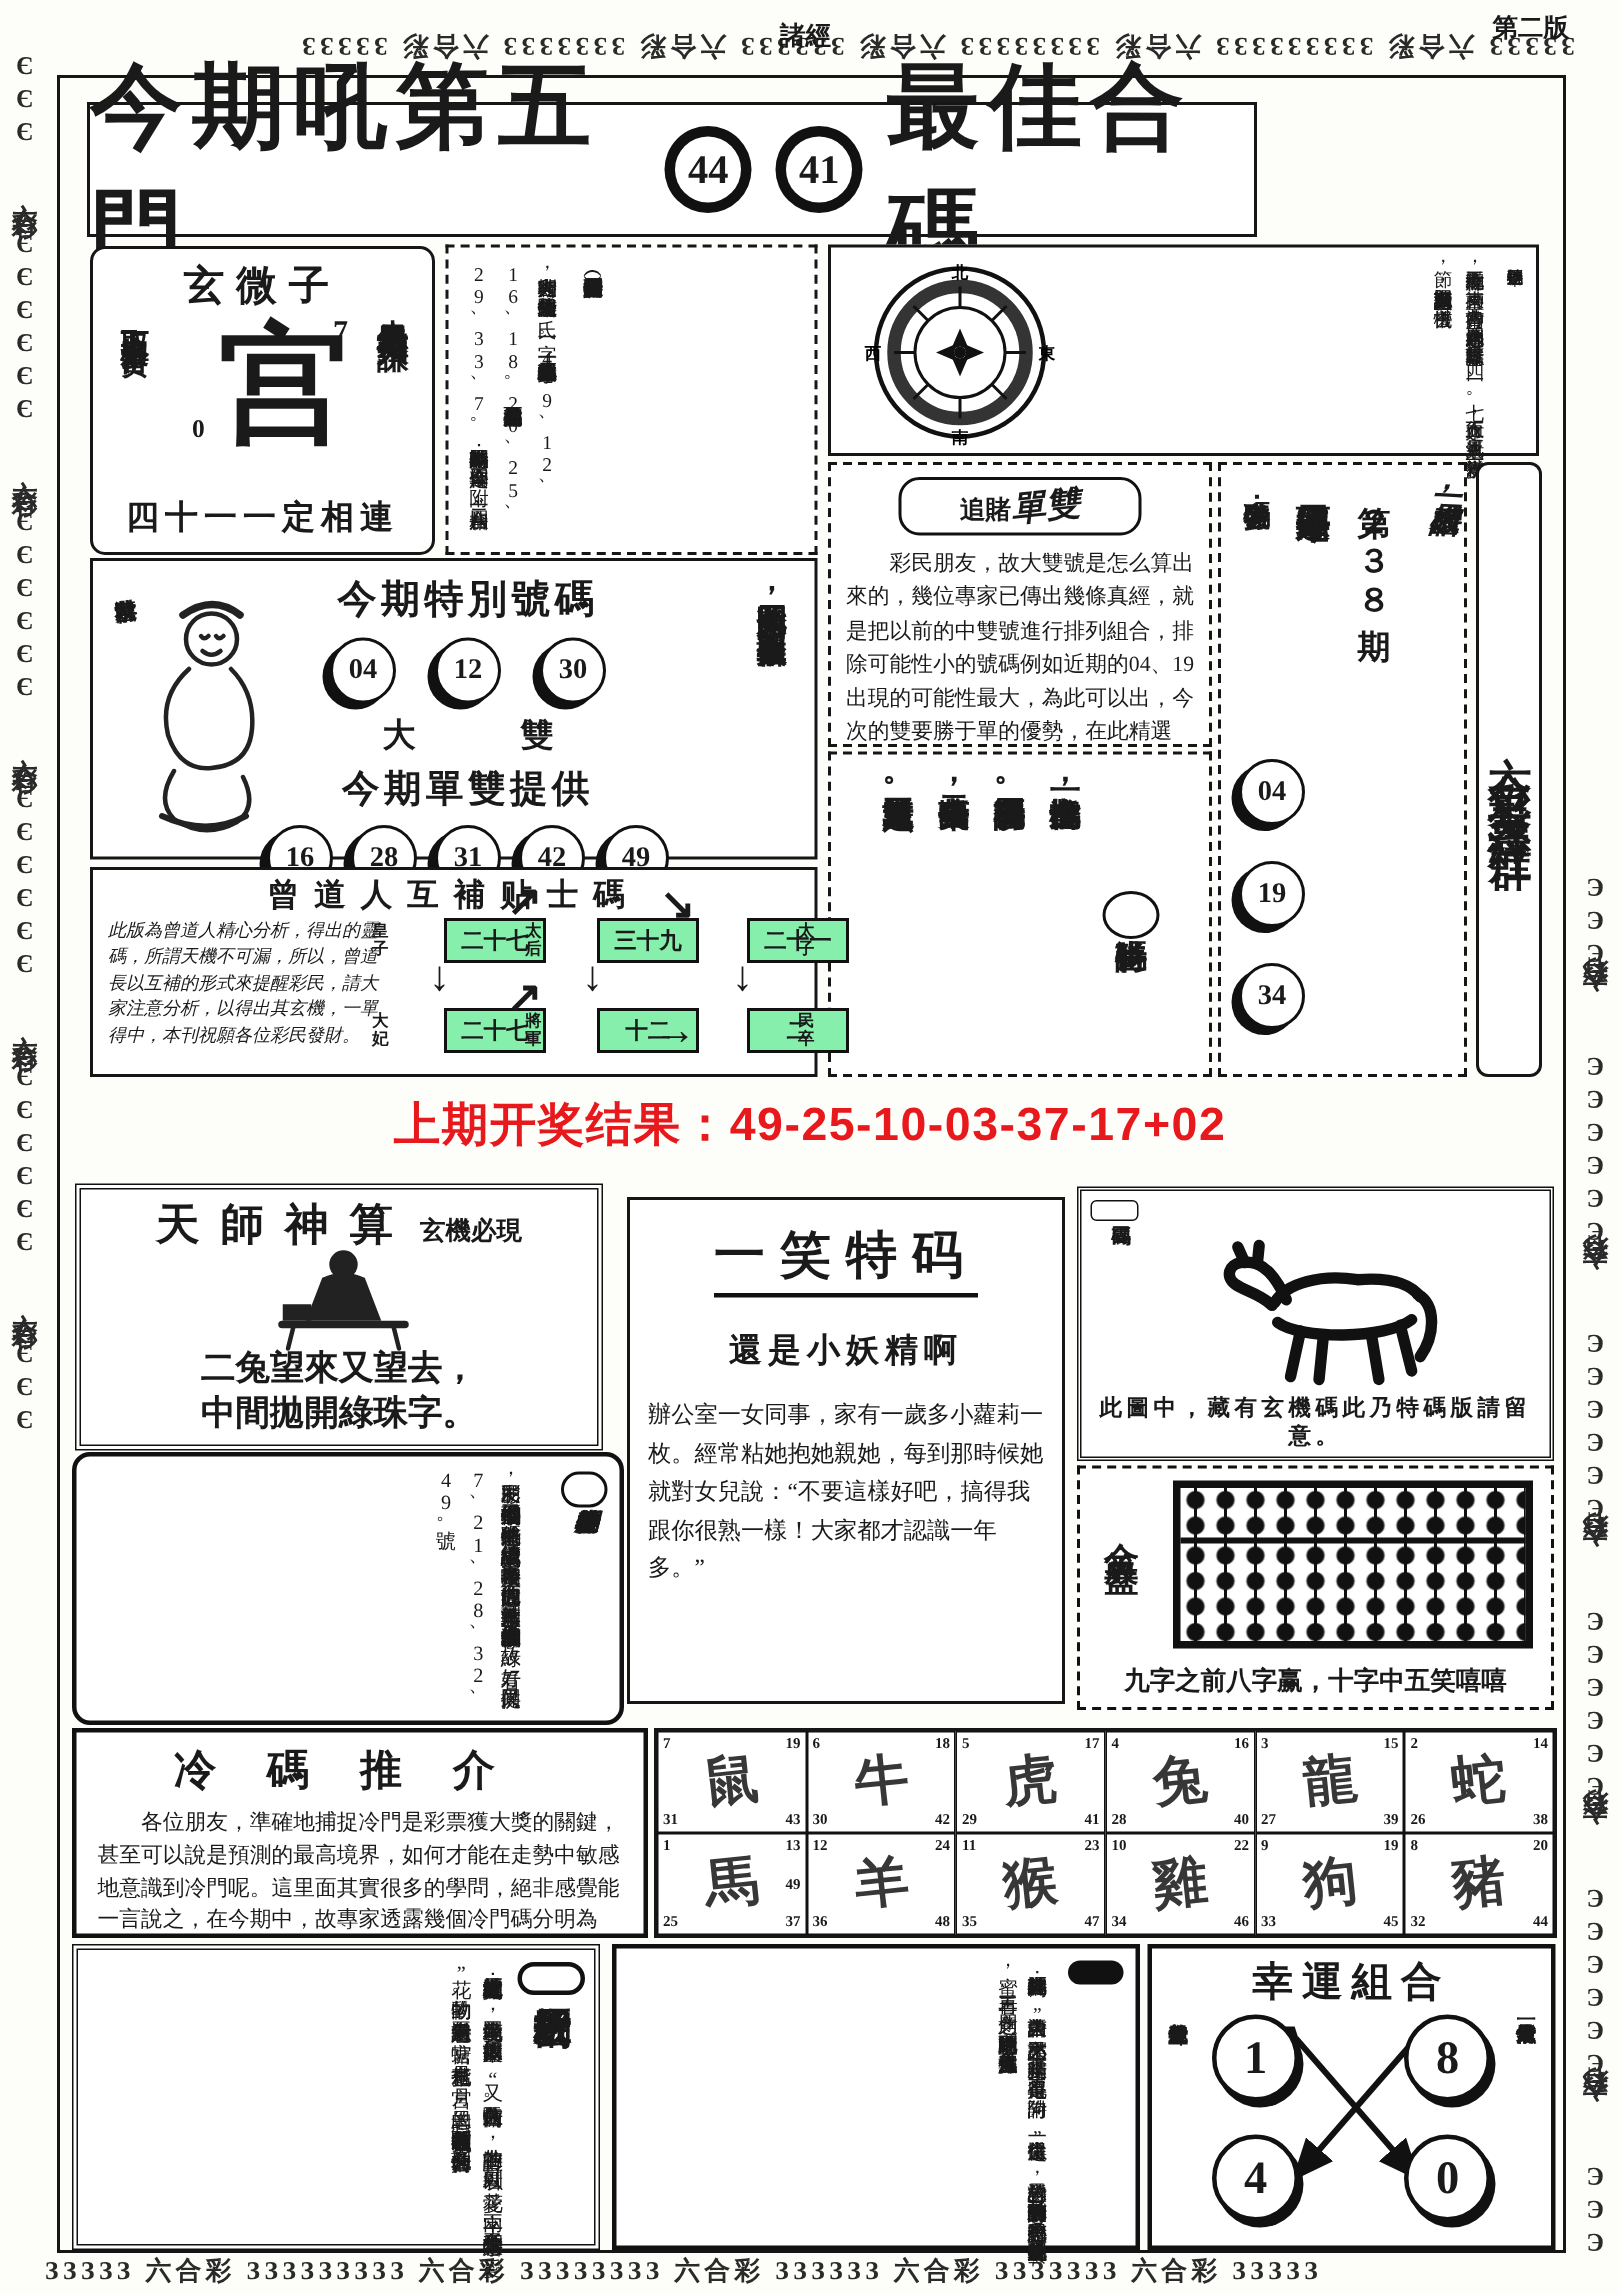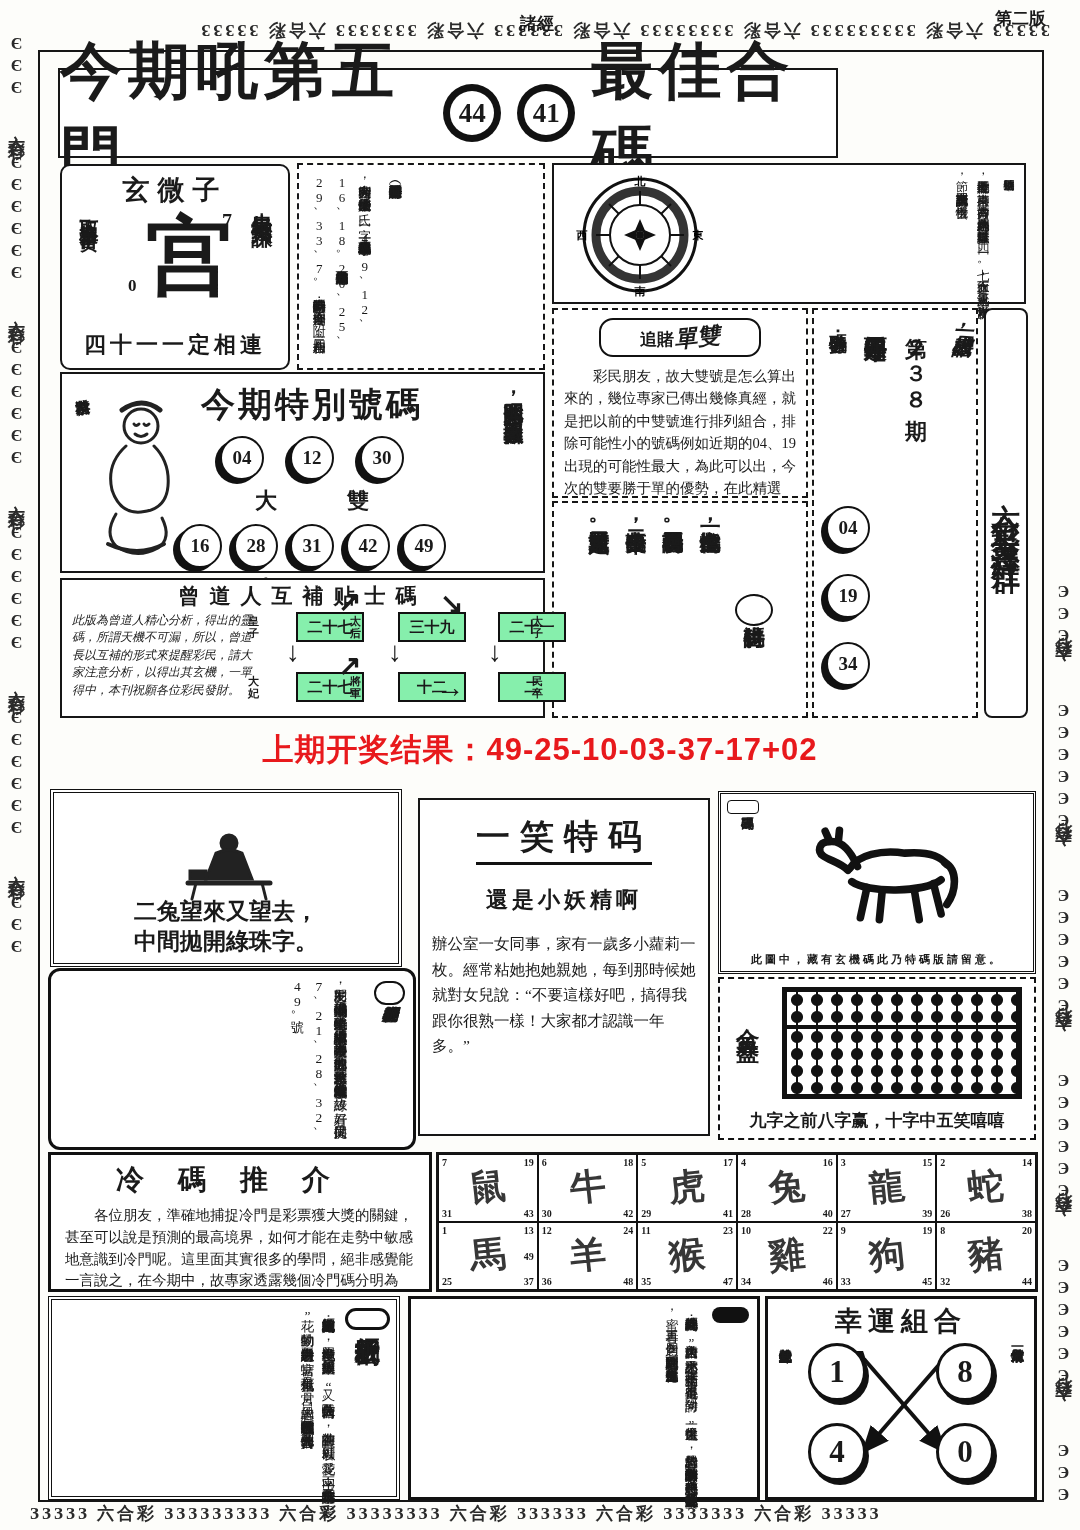--- a/index.html
+++ b/index.html
@@ -49,21 +49,21 @@
 
   
   .cmp{left:552px;top:163px;width:474px;height:141px;}
   .cmp .txt{position:absolute;right:6px;top:6px;height:128px;font-size:12.5px;line-height:1.7;}
   .cmp .txt .tt{font-size:11px;margin-left:6px;}
   .cmp svg{position:absolute;left:22px;top:6px;}
 
   
   .spc{left:60px;top:372px;width:485px;height:201px;}
   .spc .mid{position:absolute;left:120px;top:4px;width:260px;text-align:center;}
-  .spc .h{font-size:34px;font-weight:bold;letter-spacing:3px;margin-top:4px;}
+  .spc .h{font-size:26px;font-weight:bold;letter-spacing:3px;margin-top:4px;}
   .ballrow{display:flex;justify-content:center;gap:26px;margin-top:8px;}
   .ballrow.tight{gap:12px;}
   .ball{width:40px;height:40px;border:2.5px solid #111;border-radius:50%;background:#fff;
         display:flex;align-items:center;justify-content:center;font-size:19px;font-weight:bold;
         box-shadow:-5px 4px 0 0 #111;flex:none;}
   .bignote{display:flex;justify-content:center;gap:70px;font-size:22px;font-weight:bold;margin-top:6px;}
   .spc .deity{position:absolute;left:6px;top:6px;width:110px;height:188px;}
   .spc .deity .lbl{position:absolute;left:2px;top:8px;font-size:15px;font-weight:bold;transform:rotate(-8deg);}
   .spc .side{position:absolute;right:10px;top:14px;height:176px;font-size:20px;font-weight:bold;line-height:1.9;}
 
@@ -131,21 +131,21 @@
   .jk .t{text-align:center;font-size:34px;font-weight:bold;letter-spacing:10px;
         border-bottom:3px solid #111;width:fit-content;margin:4px auto 12px;padding-bottom:2px;}
   .jk .s{text-align:center;font-size:22px;font-weight:bold;letter-spacing:4px;margin-top:20px;}
   .jk .b{margin-top:16px;font-size:15.5px;line-height:1.65;}
 
   
   .hs{left:718px;top:791px;width:318px;height:183px;border:3px double #111;}
   .hs .lbl{position:absolute;left:6px;top:6px;width:26px;border:1.5px solid #111;
         border-radius:4px;padding:6px 2px;font-size:13px;font-weight:bold;}
   .hs svg{position:absolute;left:70px;top:16px;}
-  .hs .cap{position:absolute;left:0;right:0;bottom:4px;text-align:center;font-size:11px;
+  .hs .cap{position:absolute;left:0;right:0;bottom:4px;text-align:center;font-size:15px;
         font-weight:bold;letter-spacing:3px;}
 
   
   .ab{left:718px;top:977px;width:318px;height:163px;border:2px dashed #111;}
   .ab .lbl{position:absolute;left:12px;top:30px;font-size:23px;font-weight:bold;letter-spacing:6px;}
   .ab .frame{position:absolute;left:62px;top:8px;width:240px;height:112px;border:5px solid #111;
         box-sizing:border-box;background:
         repeating-linear-gradient(90deg,transparent 0 9px,#111 9px 11px,transparent 11px 20px);}
   .ab .top,.ab .bot{position:absolute;left:0;right:0;
         background-image:radial-gradient(circle at 10px 8px,#111 5.5px,transparent 6.5px);
@@ -285,20 +285,21 @@
     <div class="h">今期特別號碼</div>
     <div class="ballrow">
       <span class="ball">04</span>
       <span class="ball">12</span>
       <span class="ball">30</span>
     </div>
     <div class="bignote">
       <span>大</span>
       <span>雙</span>
     </div>
+    <div class="h" style="font-size:25px;">今期單雙提供</div>
     <div class="ballrow tight">
       <span class="ball">16</span>
       <span class="ball">28</span>
       <span class="ball">31</span>
       <span class="ball">42</span>
       <span class="ball">49</span>
     </div>
     <div class="bignote">
       <span>大</span>
       <span>單</span>
@@ -366,20 +367,24 @@
   <div class="arw" style="left:224px;top:58px;">↓</div>
   <div class="arw" style="left:326px;top:58px;">↓</div>
   <div class="arw" style="left:426px;top:58px;">↓</div>
   <div class="arw" style="left:276px;top:72px;">↗</div>
   <div class="arw" style="left:374px;top:94px;">→</div>
 </div>
 
 <div class="res">上期开奖结果：49-25-10-03-37-17+02</div>
 
 <div class="box ts">
+  <div class="tt">
+    <span class="big">天師神算</span>
+    <span class="sm">玄機必現</span>
+  </div>
   <svg width="110" height="72" viewBox="0 0 110 72">
     <g fill="none" stroke="#222" stroke-width="3" stroke-linecap="round">
       <circle cx="55" cy="12" r="8" fill="#222"></circle>
       <path d="M42,22 Q55,16 68,22 L78,48 L32,48 Z" fill="#222"></path>
       <line x1="14" y1="52" x2="96" y2="52" stroke-width="5"></line>
       <path d="M22,52 L18,68 M88,52 L92,68"></path>
       <rect x="16" y="40" width="16" height="8" fill="#222"></rect>
     </g>
   </svg>
   <div class="p">

